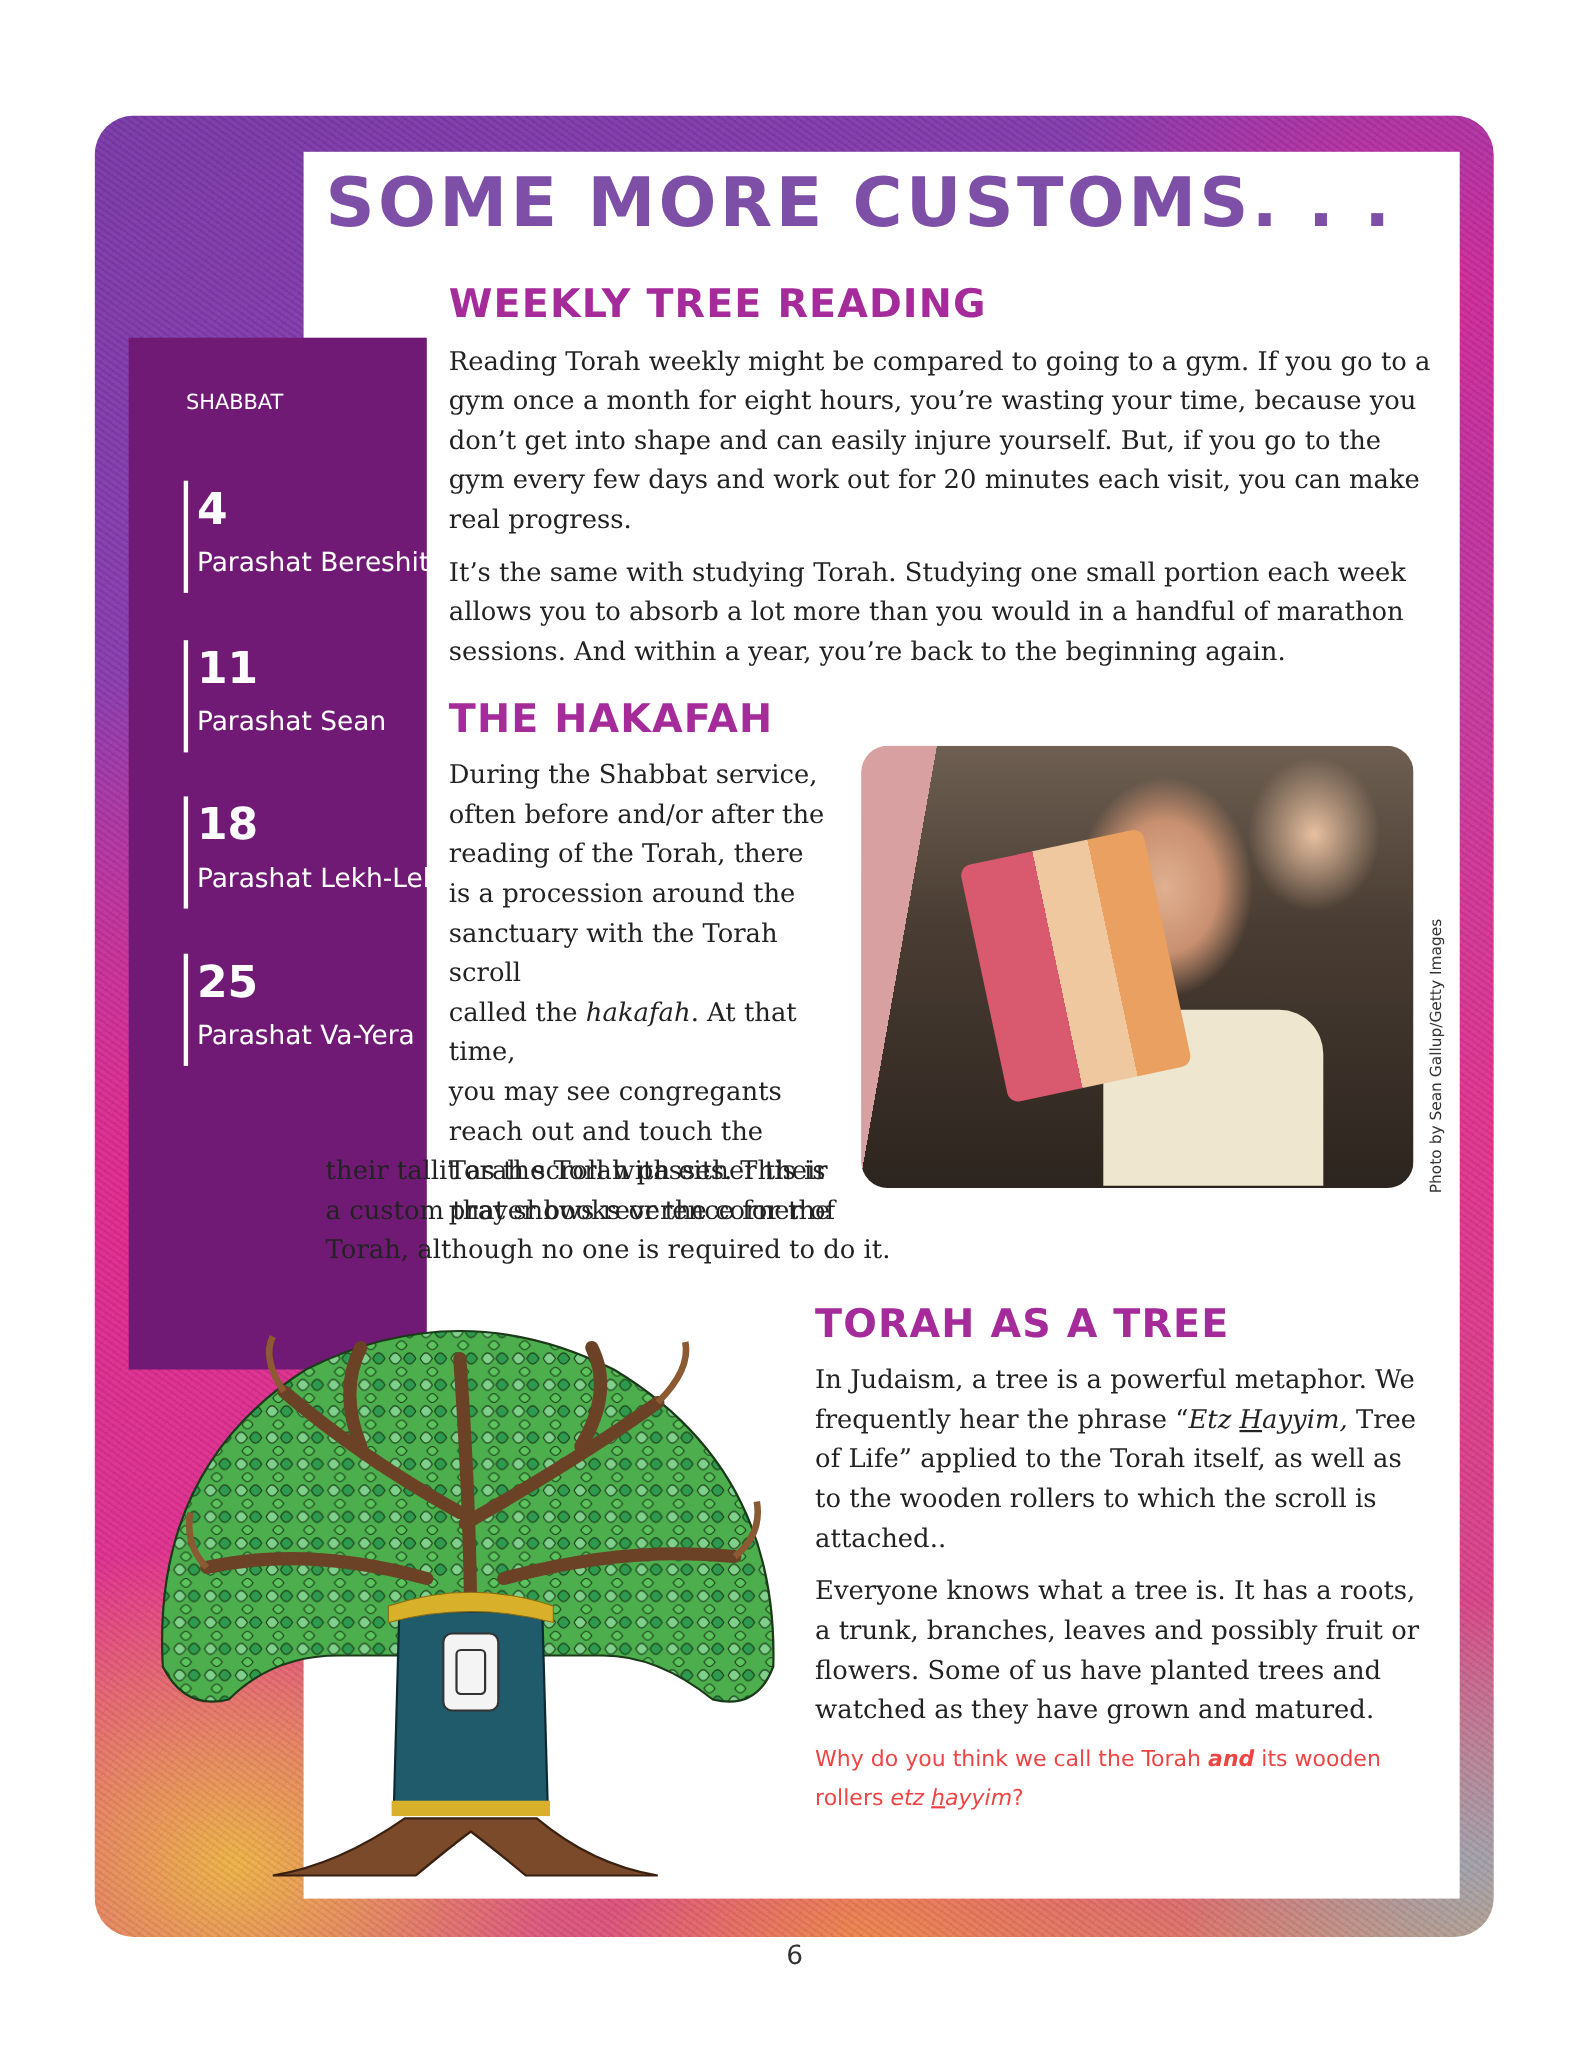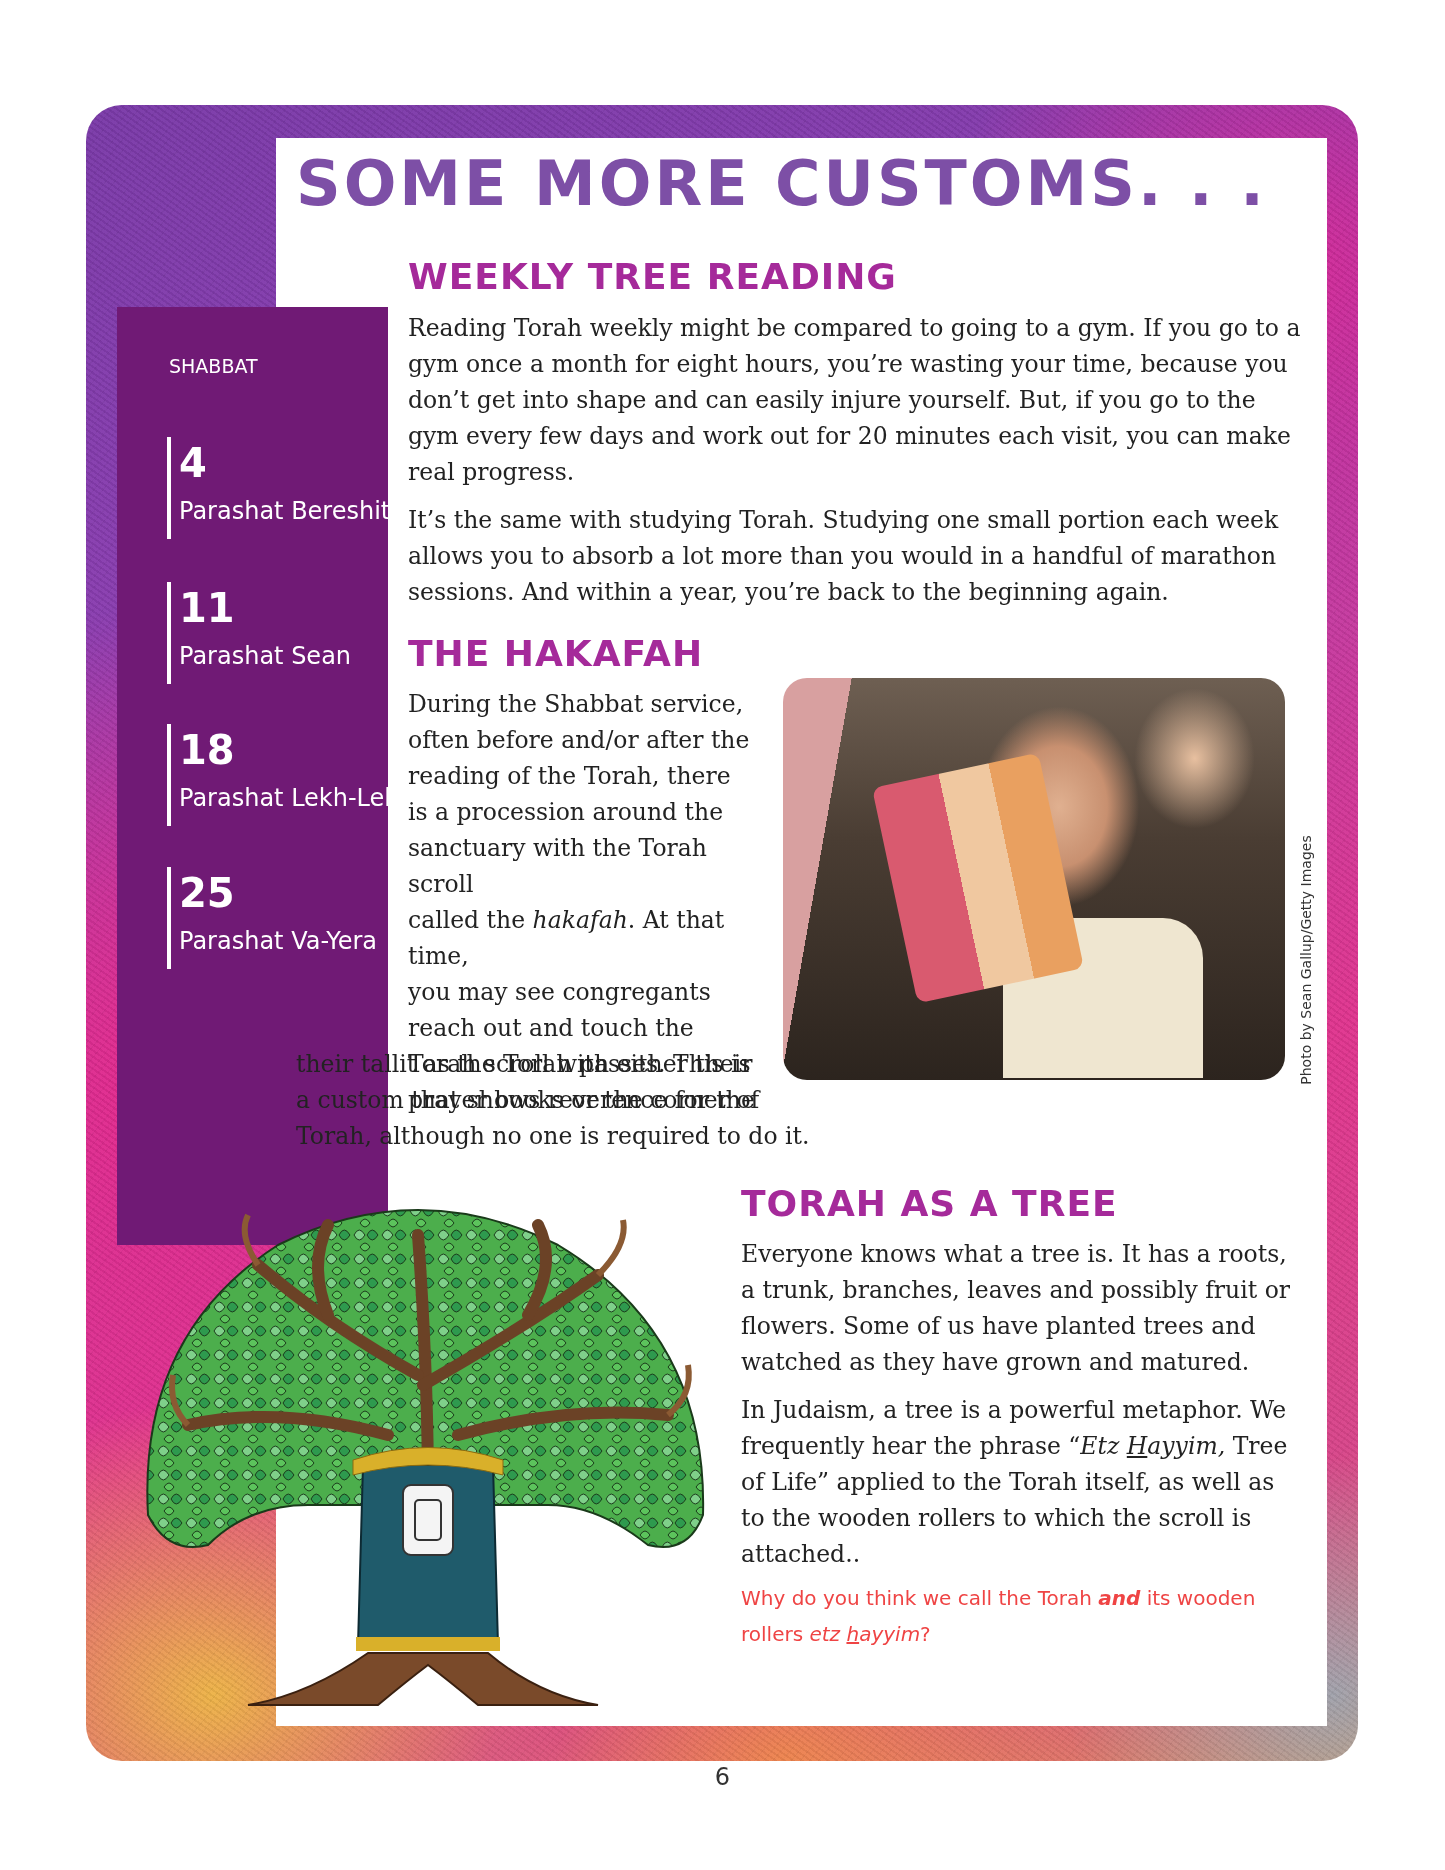--- a/index.html
+++ b/index.html
@@ -104,22 +104,22 @@
 <div class="photo">
   <div class="tallit"></div>
   <div class="scroll"></div>
 </div>
 <div class="credit">
     <span>Photo by Sean Gallup/Getty Images</span>
   </div>
 
 <h2 style="left:741px;top:1183px">TORAH AS A TREE</h2>
 <div class="txt" style="left:741px;top:1236px;width:560px">
+  <p><span>In Judaism, a tree is a powerful metaphor. We frequently hear the phrase “</span><em><span>Etz </span><u>H</u><span>ayyim,</span></em><span> Tree of Life” applied to the Torah itself, as well as to the wooden rollers to which the scroll is attached..</span></p>
   <p>Everyone knows what a tree is. It has a roots, a trunk, branches, leaves and possibly fruit or flowers. Some of us have planted trees and watched as they have grown and matured.</p>
-  <p><span>In Judaism, a tree is a powerful metaphor. We frequently hear the phrase “</span><em><span>Etz </span><u>H</u><span>ayyim,</span></em><span> Tree of Life” applied to the Torah itself, as well as to the wooden rollers to which the scroll is attached..</span></p>
 </div>
 <p class="question"><span>Why do you think we call the Torah </span><b><em>and</em></b><span> its wooden rollers </span><em><span>etz </span><u>h</u><span>ayyim</span></em><span>?</span></p>
 
 <svg class="tree" viewBox="0 0 600 540">
   <defs>
     <pattern id="leaves" width="28" height="24" patternUnits="userSpaceOnUse">
       <rect width="28" height="24" fill="#4cae4c"></rect>
       <path d="M2 12 Q7 2 13 12 Q7 22 2 12Z" fill="#7fd08a" stroke="#1a3a1a" stroke-width="1"></path>
       <path d="M15 12 Q20 2 26 12 Q20 22 15 12Z" fill="#2e9a4e" stroke="#1a3a1a" stroke-width="1"></path>
       <path d="M8 0 Q13 -8 18 0 Q13 8 8 0Z" fill="#5cc45c" stroke="#1a3a1a" stroke-width="1"></path>

